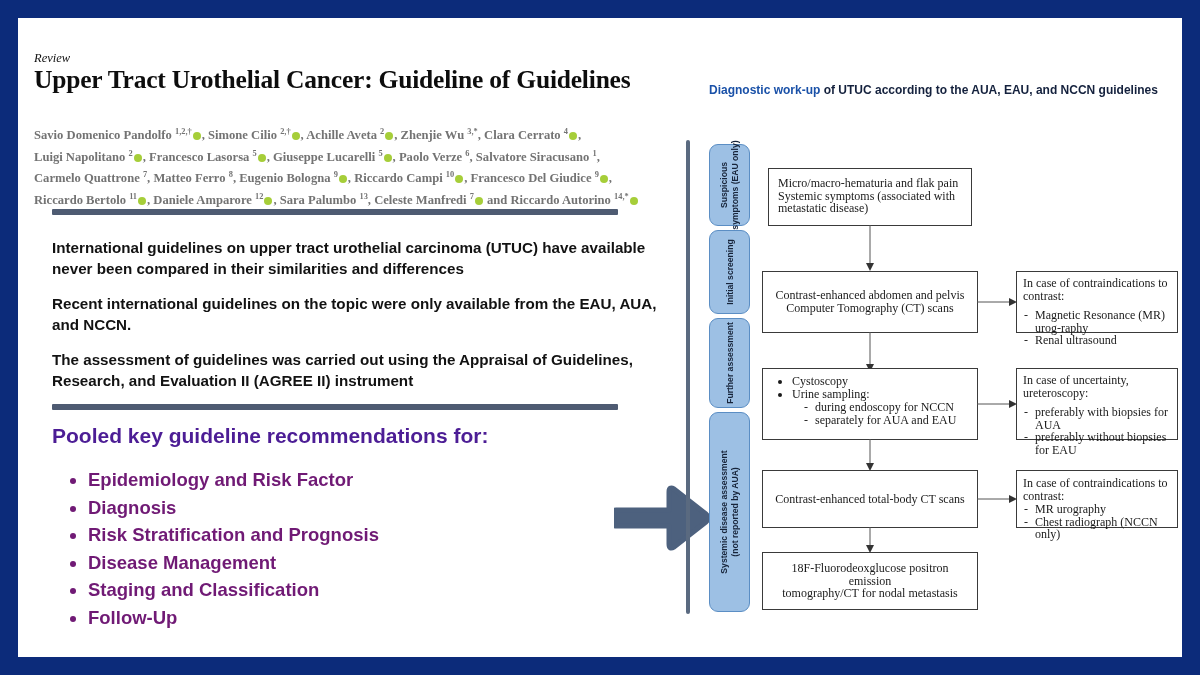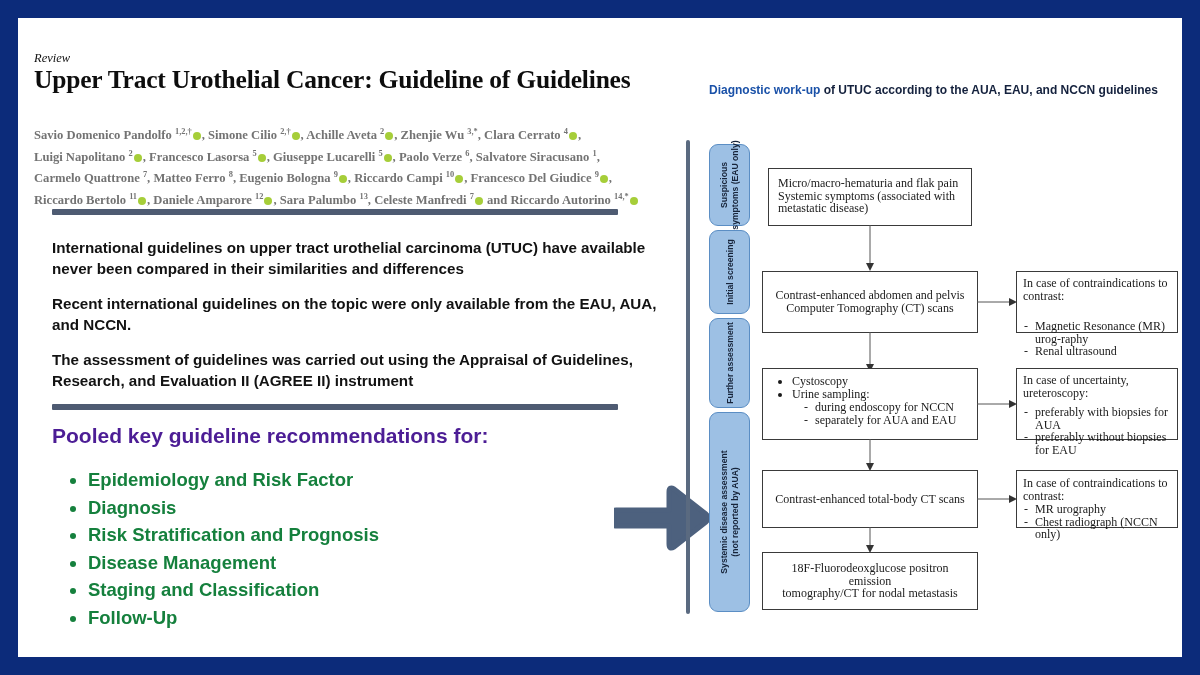--- a/index.html
+++ b/index.html
@@ -56,21 +56,21 @@
   .para-2{top:275px;}
   .para-3{top:331px;}
   .pooled-title{
     position:absolute;left:34px;top:406px;
     font-family:"Liberation Sans",sans-serif;
     font-weight:bold;font-size:21px;color:#4c1d95;
   }
   .pooled-list{
     position:absolute;left:34px;top:448px;margin:0;padding-left:36px;
     font-family:"Liberation Sans",sans-serif;
-    font-weight:bold;font-size:18.5px;line-height:27.5px;color:#15803d;
+    font-weight:bold;font-size:18.5px;line-height:27.5px;color:#701a75;
   }
   .pooled-list li{margin:0;}
   
   .arrow-wrap{position:absolute;left:596px;top:466px;width:96px;height:68px;}
   
   .v-divider{
     position:absolute;left:668px;top:122px;width:4px;height:474px;
     background:#5a6a80;border-radius:2px;
   }
   
@@ -201,21 +201,21 @@
         <div>Computer Tomography (CT) scans</div>
       </div>
     </div>
     <svg class="conn" style="left:283px;top:277px;" width="42" height="14">
       <line x1="0" y1="7" x2="33" y2="7" stroke="#555" stroke-width="1"></line>
       <path d="M32 3 L32 11 L40 7 Z" fill="#333"></path>
     </svg>
     <div class="fbox" style="left:322px;top:253px;width:162px;height:62px;">
       <div class="pad" style="padding:5px 6px;">
         <div>In case of contraindications to contrast:</div>
-        <ul class="dashlist" style="margin-top:18px;">
+        <ul class="dashlist" style="margin-top:7px;">
           <li>Magnetic Resonance (MR) urog-raphy</li>
           <li>Renal ultrasound</li>
         </ul>
       </div>
     </div>
     <svg class="conn" style="left:170px;top:314px;" width="14" height="42">
       <line x1="6" y1="0" x2="6" y2="33" stroke="#555" stroke-width="1"></line>
       <path d="M2 32 L10 32 L6 40 Z" fill="#333"></path>
     </svg>
 

